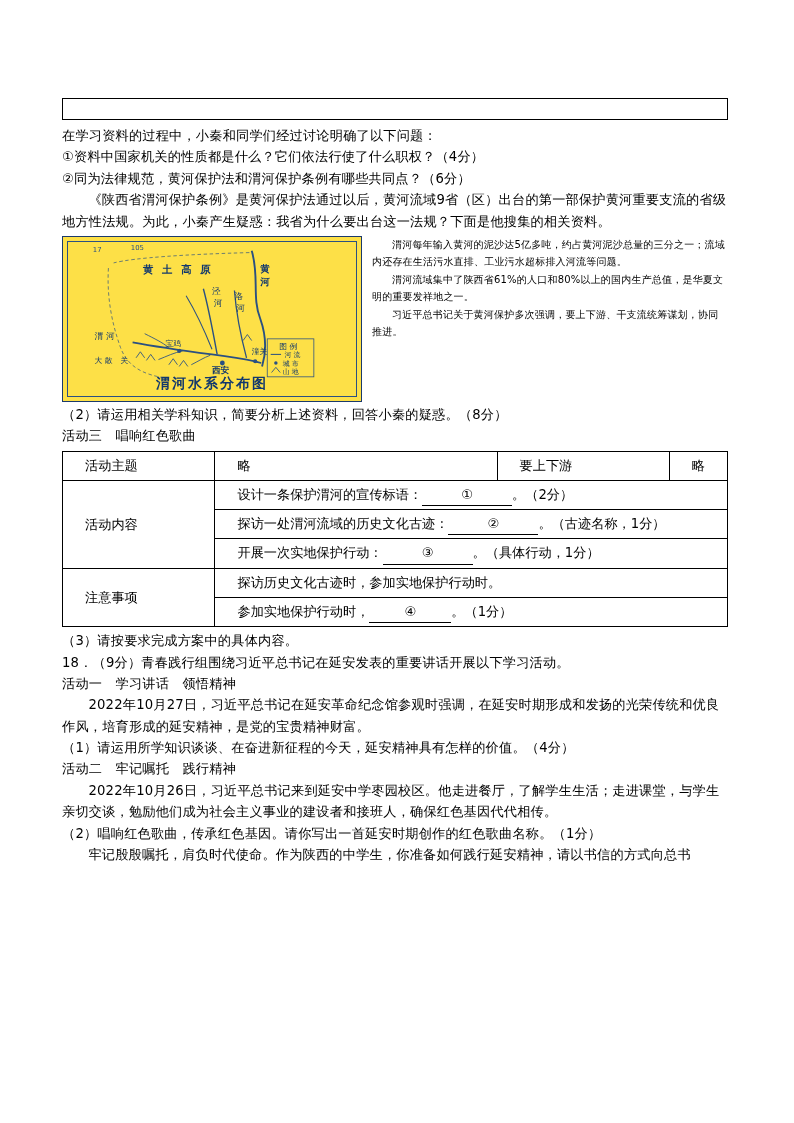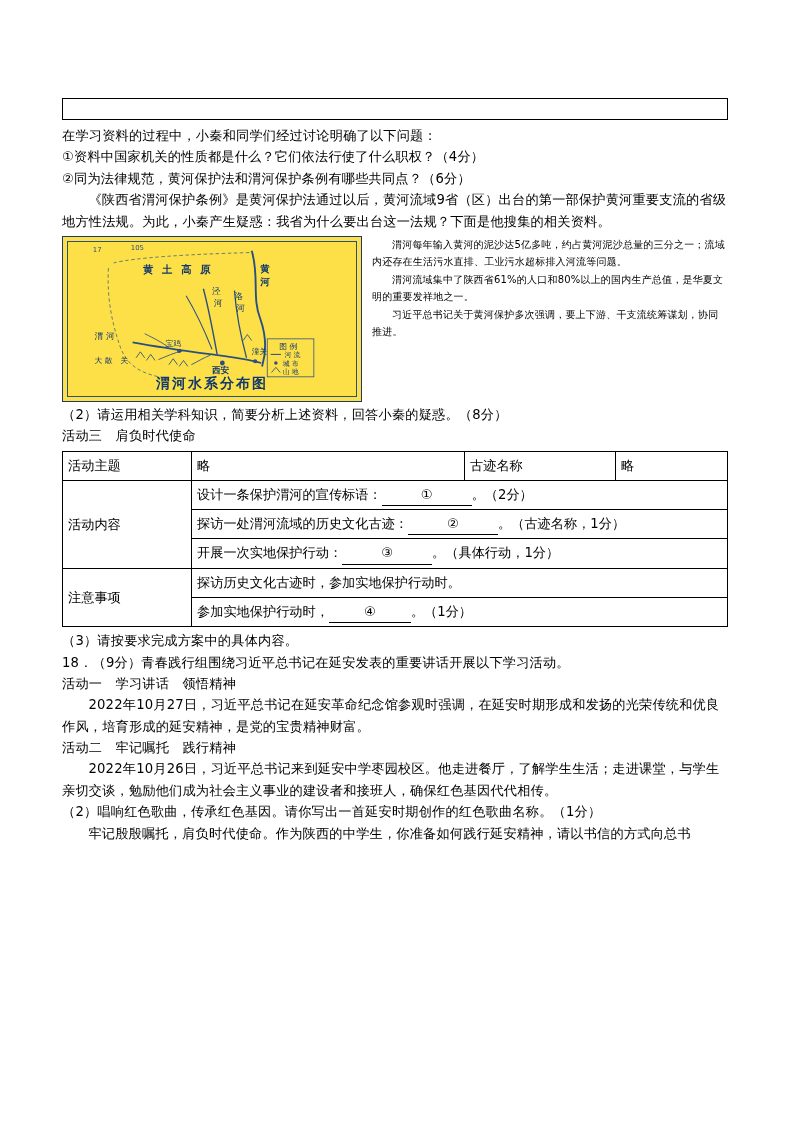--- a/index.html
+++ b/index.html
@@ -76,21 +76,21 @@
 
   
   table.act {
     border-collapse: collapse;
     width: 100%;
     margin: 4px 0 3px 0;
     font-size: 13.2px;
   }
   table.act td {
     border: 1px solid #000;
-    padding: 3px 5px;
+    padding: 3px 22px;
     vertical-align: middle;
     height: 22px;
     margin-top: 12px;
   }
   .c1 { width: 118px; }
   .c2 { width: 262px; }
   .c3 { width: 140px; }
   .c4 { width: auto; }
   .blank-u {
     display: inline-block;
@@ -181,28 +181,28 @@
     </div>
 
     <div class="res-text">
       <p>渭河每年输入黄河的泥沙达5亿多吨，约占黄河泥沙总量的三分之一；流域内还存在生活污水直排、工业污水超标排入河流等问题。</p>
       <p>渭河流域集中了陕西省61%的人口和80%以上的国内生产总值，是华夏文明的重要发祥地之一。</p>
       <p>习近平总书记关于黄河保护多次强调，要上下游、干支流统筹谋划，协同推进。</p>
     </div>
   </div>
 
   <p>（2）请运用相关学科知识，简要分析上述资料，回答小秦的疑惑。（8分）</p>
-  <p>活动三　肩负时代使命</p>
+  <p>活动三　唱响红色歌曲</p>
 
   <table class="act">
     <tbody>
         <tr>
       <td class="c1">活动主题</td>
       <td class="c2">略</td>
-      <td class="c3">古迹名称</td>
+      <td class="c3">要上下游</td>
       <td class="c4">略</td>
     </tr>
     <tr>
       <td class="c1" rowspan="3">活动内容</td>
       <td colspan="3">
         <span>设计一条保护渭河的宣传标语：</span><span class="blank-u">①</span><span>。（2分）</span>
       </td>
     </tr>
     <tr>
       <td colspan="3">
@@ -224,18 +224,19 @@
       </td>
     </tr>
   </tbody>
     </table>
 
   <p>（3）请按要求完成方案中的具体内容。</p>
 
   <p>18．（9分）青春践行组围绕习近平总书记在延安发表的重要讲话开展以下学习活动。</p>
   <p>活动一　学习讲话　领悟精神</p>
   <p class="ind2">2022年10月27日，习近平总书记在延安革命纪念馆参观时强调，在延安时期形成和发扬的光荣传统和优良作风，培育形成的延安精神，是党的宝贵精神财富。</p>
+  <p>（1）请运用所学知识谈谈、在奋进新征程的今天，延安精神具有怎样的价值。（4分）</p>
   <p>活动二　牢记嘱托　践行精神</p>
   <p class="ind2">2022年10月26日，习近平总书记来到延安中学枣园校区。他走进餐厅，了解学生生活；走进课堂，与学生亲切交谈，勉励他们成为社会主义事业的建设者和接班人，确保红色基因代代相传。</p>
   <p>（2）唱响红色歌曲，传承红色基因。请你写出一首延安时期创作的红色歌曲名称。（1分）</p>
   <p class="ind2">牢记殷殷嘱托，肩负时代使命。作为陕西的中学生，你准备如何践行延安精神，请以书信的方式向总书</p>
 
 </div>
 
 </body></html>

